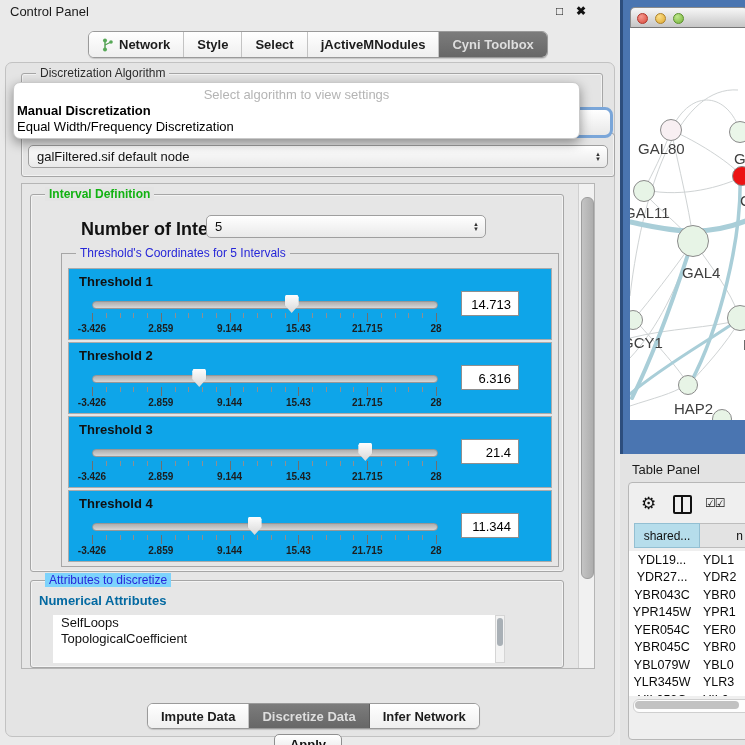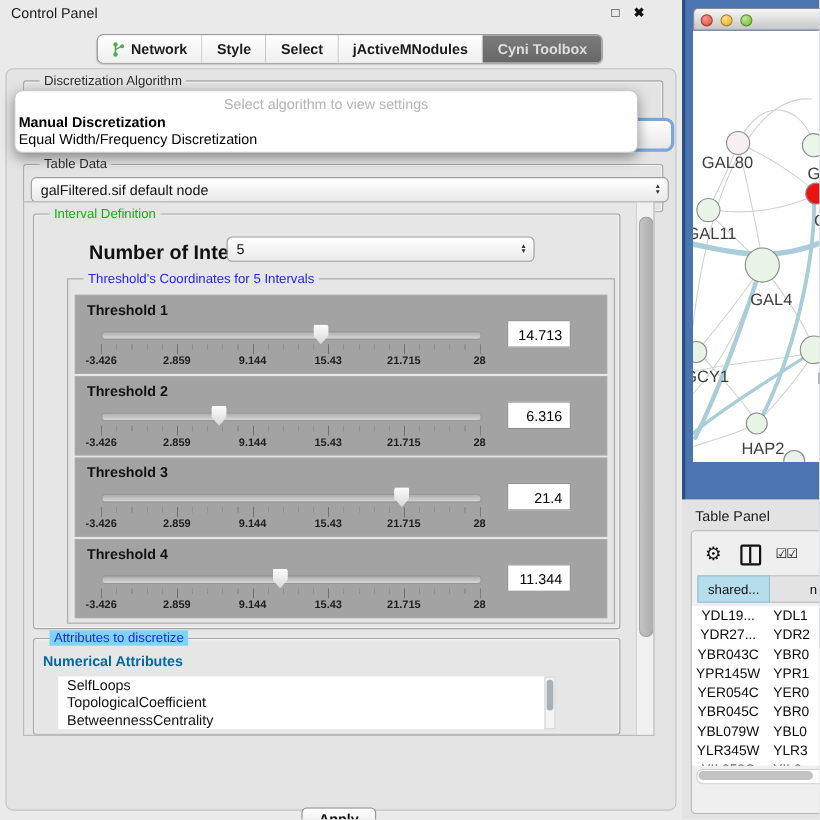--- a/index.html
+++ b/index.html
@@ -13,42 +13,42 @@
   #close-icon{left:576px;font-weight:bold;}
   
   #top-tabs{position:absolute;left:88px;top:31px;height:25px;display:flex;border:1px solid #9a9a9a;border-radius:6px;overflow:hidden;background:#fff;box-shadow:0 1px 1px rgba(0,0,0,.15);text-align:center;}
   .tab{display:flex;align-items:center;justify-content:center;gap:5px;padding:0 13px;font-size:13px;font-weight:600;color:#1c1c1c;background:linear-gradient(#ffffff,#efefef);border-right:1px solid #c3c3c3;cursor:pointer;white-space:nowrap;}
   .tab:last-child{border-right:none;}
   .tab.selected{background:linear-gradient(#7c7c7c,#676767);color:#dedede;border-right-color:#5c5c5c;}
   
   #main-panel{position:absolute;left:5px;top:62px;width:608px;height:673px;background:#e4e4e4;border:1px solid #c2c2c2;border-radius:7px;}
   .groupbox{position:absolute;border:1px solid #a6a6a6;border-radius:3px;box-shadow:inset 0 0 0 1px rgba(255,255,255,.5);}
   .group-label{position:absolute;top:-8px;left:8px;background:#e4e4e4;padding:0 4px;font-size:12px;margin-left:6px;}
-  .gl-black{color:#2d2d2d;} .gl-green{color:#12b212;} .gl-blue{color:#2626d8;}
+  .gl-black{color:#2d2d2d;} .gl-green{color:#12b212;font-weight:bold;} .gl-blue{color:#2626d8;}
   
   #algo-combo-fragment{position:absolute;left:537px;top:33px;width:48px;height:25px;border:3px solid #7aa6d9;border-radius:8px;background:linear-gradient(#fff,#e8e8e8);z-index:4;}
   
   #algo-popup{position:absolute;left:13px;top:82px;width:565px;height:55px;background:#ffffff;border:1px solid #c9c9c9;border-radius:7px;box-shadow:0 4px 12px rgba(0,0,0,.4);z-index:50;}
   #popup-prompt{position:absolute;left:0;right:0;top:4px;text-align:center;font-size:13px;color:#b4b4b4;}
   .popup-option{position:absolute;left:3px;font-size:13px;color:#000;cursor:pointer;}
   #popup-opt0{top:20px;font-weight:bold;}
   #popup-opt1{top:36px;}
   
   .combo{position:absolute;background:linear-gradient(#ffffff,#e9e9e9);border:1px solid #9f9f9f;border-radius:5px;font-size:13px;color:#111;display:flex;align-items:center;padding:0 8px;cursor:pointer;}
   .combo .stepper{position:absolute;right:6px;top:0;bottom:0;display:flex;flex-direction:column;justify-content:center;font-size:6px;line-height:5px;color:#333;}
   
   #scrollpane{position:absolute;left:15px;top:120px;width:572px;height:484px;background:#e6e6e6;border:1px solid #b5b5b5;overflow:hidden;}
   #v-scrollbar{position:absolute;right:0;top:0;width:15px;height:100%;background:#f1f1f1;border-left:1px solid #cfcfcf;}
   #v-thumb{position:absolute;left:2px;top:13px;width:11px;height:380px;background:linear-gradient(90deg,#c4c4c4,#adadad);border-radius:6px;border:1px solid #9d9d9d;}
   
   #interval-group{left:8px;top:10px;width:532px;height:376px;}
   #noi-label{position:absolute;left:50px;top:24px;font-size:18px;font-weight:bold;color:#111;}
   #noi-combo{left:175px;top:20px;width:262px;height:21px;}
   #thresholds-group{position:absolute;left:30px;top:58px;width:496px;height:312px;border:1px solid #a6a6a6;}
-  .threshold-box{position:absolute;left:6px;width:482px;height:70px;border:1px solid #ababab;background:#a3a3a3;}
+  .threshold-box{position:absolute;left:6px;width:482px;height:70px;border:1px solid #ababab;background:#0ea5e9;}
   .th-label{position:absolute;left:10px;top:5px;font-size:13px;font-weight:bold;color:#111;}
   .slider{position:absolute;left:22px;top:24px;width:346px;height:42px;}
   .track{position:absolute;left:1px;top:8px;width:344px;height:6px;background:linear-gradient(#aeaeae,#d6d6d6);border:1px solid #979797;border-radius:4px;}
   .thumb{position:absolute;top:2px;width:14px;height:18px;margin-left:-6px;background:linear-gradient(#fdfdfd,#d8d8d8);clip-path:polygon(8% 0,92% 0,100% 12%,100% 55%,50% 100%,0 55%,0 12%);filter:drop-shadow(0 0 1px #777);cursor:pointer;}
   .ticks-minor{position:absolute;left:1px;top:20px;width:345px;height:5px;background:repeating-linear-gradient(90deg,#8f8f8f 0,#8f8f8f 1px,transparent 1px,transparent 13.76px);}
   .ticks-major{position:absolute;left:1px;top:20px;width:345px;height:9px;background:repeating-linear-gradient(90deg,#6f6f6f 0,#6f6f6f 1px,transparent 1px,transparent 68.8px);}
   .tick-labels{position:absolute;left:1px;top:30px;width:344px;height:12px;}
   .tick-labels span{position:absolute;transform:translateX(-50%);font-size:10px;font-weight:bold;color:#1d1d1d;white-space:nowrap;}
   .tick-labels span:nth-child(1){left:0;} .tick-labels span:nth-child(2){left:20%;}
   .tick-labels span:nth-child(3){left:40%;} .tick-labels span:nth-child(4){left:60%;}
@@ -134,21 +134,21 @@
         </div>
     </div>
 
     <div id="main-panel">
 
       <div class="groupbox" id="algorithm-group" style="left:15px;top:10px;width:580px;height:62px;">
         <span class="group-label gl-black">Discretization Algorithm</span>
         <div id="algo-combo-fragment"></div>
       </div>
 
-      <div class="groupbox" style="left:15px;top:86px;width:580px;height:42px;">
+      <div class="groupbox" style="left:15px;top:70px;width:580px;height:42px;padding-left:12px;">
         <span class="group-label gl-black">Table Data</span>
         <div class="combo" style="left:6px;top:11px;width:562px;height:21px;">
           <span>galFiltered.sif default node</span>
           <span class="stepper">
               <span>▲</span>
               <span>▼</span>
             </span>
         </div>
       </div>
 
@@ -245,41 +245,51 @@
             </div>
           </div>
         </div>
 
         <div class="groupbox" id="attributes-group">
           <span class="group-label gl-blue" style="background:#7dd3fc;">Attributes to discretize</span>
           <span id="num-attr-title">Numerical Attributes</span>
           <div id="attr-list">
               <div class="attr-item">SelfLoops</div>
               <div class="attr-item">TopologicalCoefficient</div>
-              <div class="attr-item">BetweennessCentrality</div>
             </div>
           <div id="attr-scrollbar">
               <div id="attr-thumb"></div>
             </div>
         </div>
 
         <div id="v-scrollbar">
           <div id="v-thumb"></div>
         </div>
       </div>
 
       <div id="apply-btn">Apply</div>
     </div>
 
     <div id="algo-popup">
       <div id="popup-prompt">Select algorithm to view settings</div>
       <div class="popup-option" id="popup-opt0">Manual Discretization</div>
       <div class="popup-option" id="popup-opt1">Equal Width/Frequency Discretization</div>
     </div>
 
+    <div id="bottom-tabs">
+      <div class="tab">
+          <span>Impute Data</span>
+        </div>
+      <div class="tab selected">
+          <span>Discretize Data</span>
+        </div>
+      <div class="tab">
+          <span>Infer Network</span>
+        </div>
+    </div>
   </div>
 
   <div id="net-window">
     <div id="net-titlebar">
       <span class="light" id="light-red"></span>
       <span class="light" id="light-yellow"></span>
       <span class="light" id="light-green"></span>
     </div>
     <div id="net-canvas">
       <svg width="118" height="392" viewBox="0 0 118 392">

